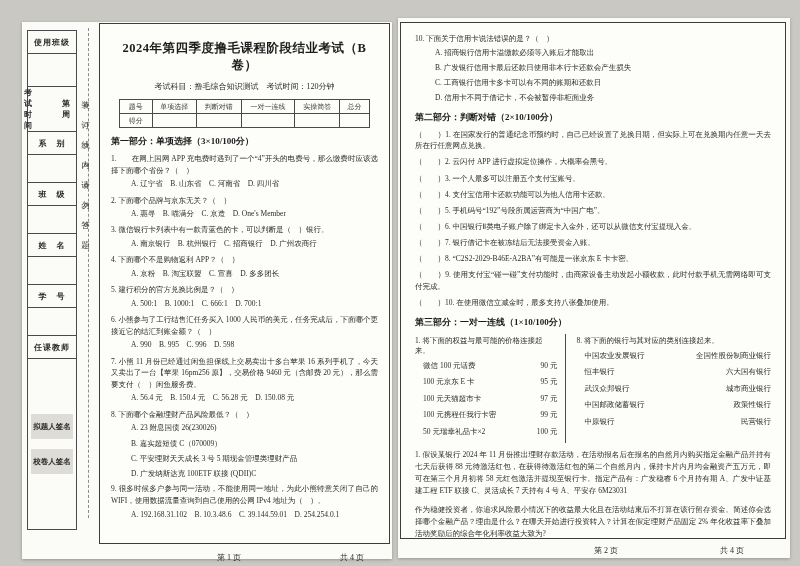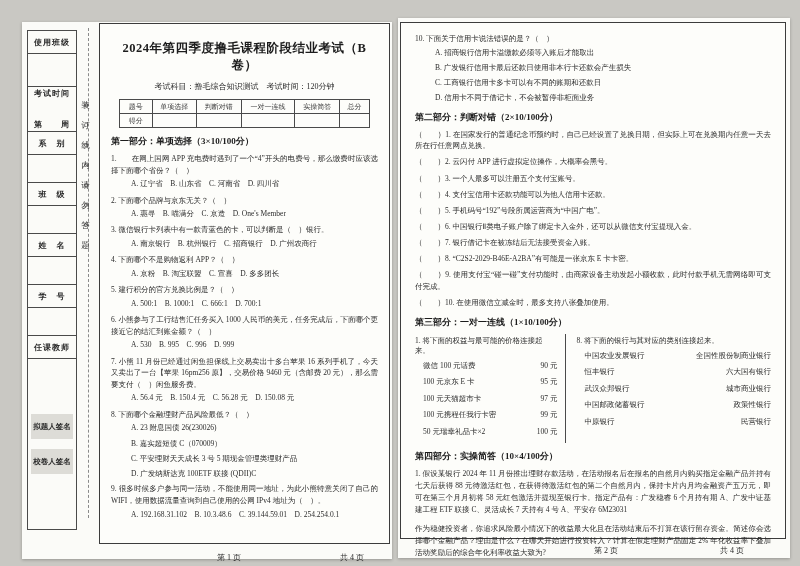--- a/index.html
+++ b/index.html
@@ -22,21 +22,21 @@
   
   .sidebar{position:absolute;left:5px;top:8px;width:50px;}
   .sb-box{
     border:1px solid #4a4a4a;border-bottom:none;
     font-size:8px;text-align:center;
     display:flex;align-items:center;justify-content:center;
     background:#fbfbf8;
   }
   .sb-box.last{border-bottom:1px solid #4a4a4a;}
   .sb-label{font-weight:bold;letter-spacing:1px;}
-  .sb-two{flex-direction:column;gap:20px;}
+  .sb-two{flex-direction:row;gap:20px;}
   .sb-tall{position:relative;}
   .sb-sign{
     position:absolute;left:3px;width:42px;height:25px;
     background:#dddcd7;font-size:7.5px;font-weight:bold;
     display:flex;align-items:center;justify-content:center;
   }
   .binding-line{
     position:absolute;left:66px;top:6px;height:490px;width:0;
     border-left:1px dashed #8a8a8a;
   }
@@ -161,21 +161,21 @@
       <div class="q">3. 微信银行卡列表中有一款青蓝色的卡，可以判断是（　）银行。</div>
       <div class="opts">A. 南京银行　B. 杭州银行　C. 招商银行　D. 广州农商行</div>
 
       <div class="q">4. 下面哪个不是购物返利 APP？（　）</div>
       <div class="opts">A. 京粉　B. 淘宝联盟　C. 宣喜　D. 多多团长</div>
 
       <div class="q">5. 建行积分的官方兑换比例是？（　）</div>
       <div class="opts">A. 500:1　B. 1000:1　C. 666:1　D. 700:1</div>
 
       <div class="q">6. 小熊参与了工行结售汇任务买入 1000 人民币的美元，任务完成后，下面哪个更接近它的结汇到账金额？（　）</div>
-      <div class="opts">A. 530　B. 995　C. 996　D. 999</div>
+      <div class="opts">A. 990　B. 995　C. 996　D. 598</div>
 
       <div class="q">7. 小熊 11 月份已经通过闲鱼担保线上交易卖出十多台苹果 16 系列手机了，今天又卖出了一台【苹果 16pm256 原】，交易价格 9460 元（含邮费 20 元），那么需要支付（　）闲鱼服务费。</div>
       <div class="opts">A. 56.4 元　B. 150.4 元　C. 56.28 元　D. 150.08 元</div>
 
       <div class="q">8. 下面哪个金融理财产品风险最低？（　）</div>
       <div class="optline">A. 23 附息国债 26(230026)</div>
       <div class="optline">B. 嘉实超短债 C（070009）</div>
       <div class="optline">C. 平安理财天天成长 3 号 5 期现金管理类理财产品</div>
       <div class="optline">D. 广发纳斯达克 100ETF 联接 (QDII)C</div>
 
@@ -253,21 +253,20 @@
             <span class="ml">中国邮政储蓄银行</span>
             <span class="mr">政策性银行</span>
           </div>
           <div class="match-row">
             <span class="ml">中原银行</span>
             <span class="mr">民营银行</span>
           </div>
         </div>
       </div>
 
-      <div class="sec-head">第四部分：实操简答（10×4/100分）</div>
       <div class="para">1. 假设某银行 2024 年 11 月份推出理财存款活动，在活动报名后在报名的自然月内购买指定金融产品并持有七天后获得 88 元待激活红包，在获得待激活红包的第二个自然月内，保持卡片内月均金融资产五万元，即可在第三个月月初将 58 元红包激活并提现至银行卡。指定产品有：广发稳睿 6 个月持有期 A、广发中证基建工程 ETF 联接 C、灵活成长 7 天持有 4 号 A、平安存 6M23031</div>
       <div class="para">作为稳健投资者，你追求风险最小情况下的收益最大化且在活动结束后不打算在该行留存资金。简述你会选择哪个金融产品？理由是什么？在哪天开始进行投资转入？计算在假定理财产品固定 2% 年化收益率下叠加活动奖励后的综合年化利率收益大致为?</div>
     </div>
 
     <div class="footer f2a">第 2 页</div>
     <div class="footer f2b">共 4 页</div>
   </div>
 
 </div>
 

